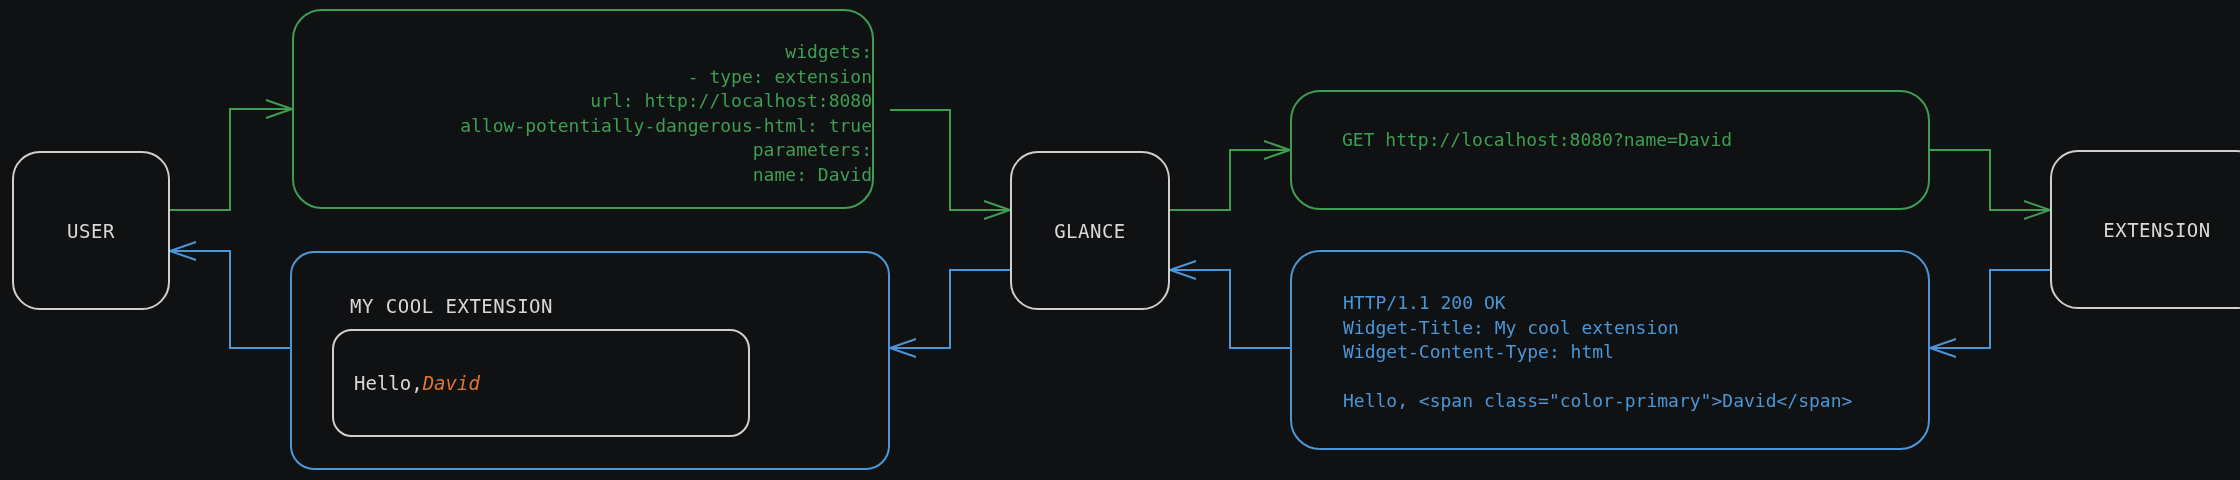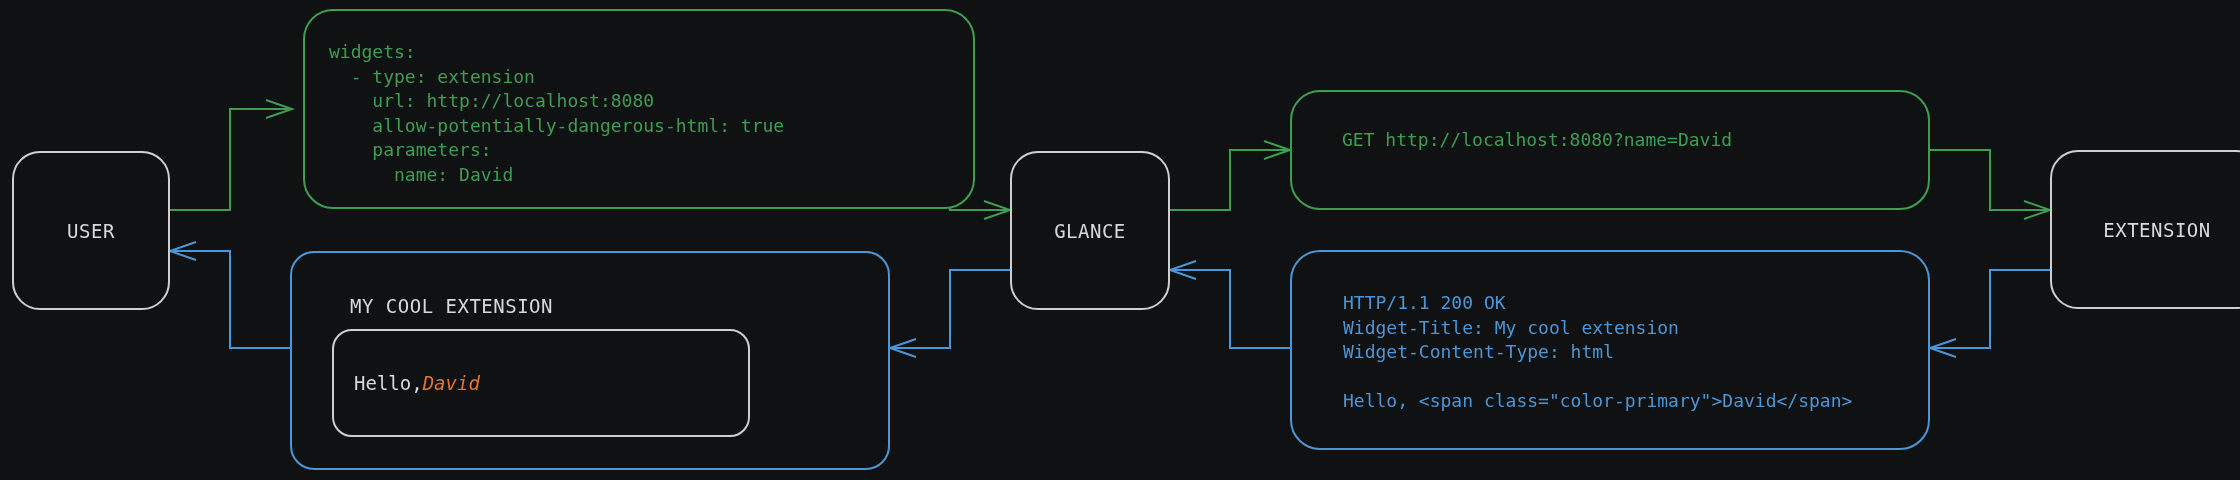--- a/index.html
+++ b/index.html
@@ -101,21 +101,21 @@
   </div>
 
   <div class="node" style="left:1010px;top:151px;width:160px;height:159px;">
     <span>GLANCE</span>
   </div>
 
   <div class="node" style="left:2050px;top:150px;width:214px;height:159px;">
     <span>EXTENSION</span>
   </div>
 
-  <div class="codebox green-box" style="left:303px;top:9px;width:672px;height:200px;">
+  <div class="codebox green-box" style="left:292px;top:9px;width:582px;height:200px;text-align:right;">
     <pre class="config-pre">widgets:
   - type: extension
     url: http://localhost:8080
     allow-potentially-dangerous-html: true
     parameters:
       name: David</pre>
   </div>
 
   <div class="codebox green-box" style="left:1290px;top:90px;width:640px;height:120px;">
     <pre class="request-pre">GET http://localhost:8080?name=David</pre>

